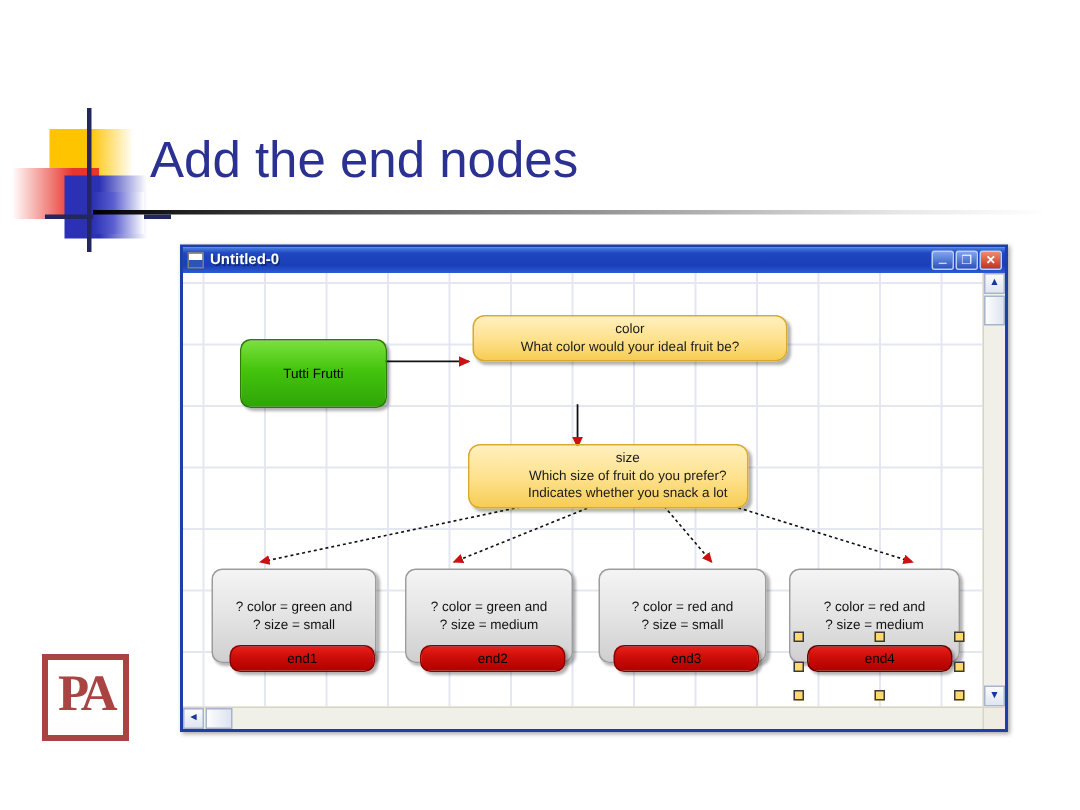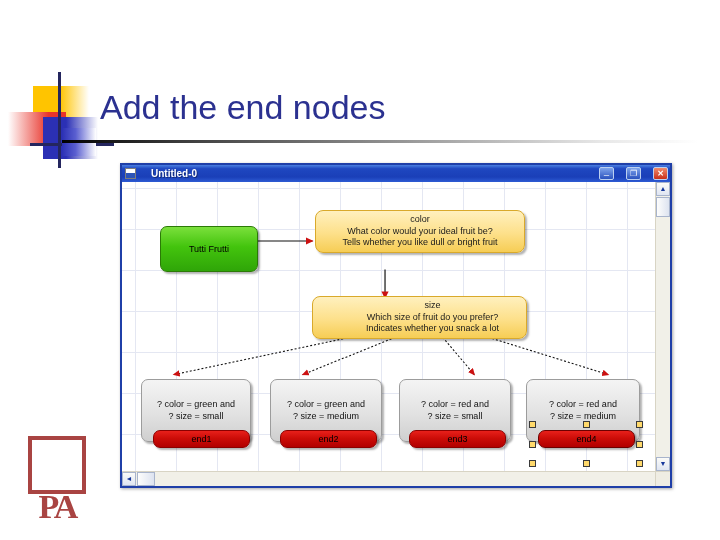--- a/index.html
+++ b/index.html
@@ -79,21 +79,20 @@
     background: #ECE9D8;
     box-shadow: 1px 1px 3px rgba(0,0,0,.35);
   }
   #titlebar {
     height: 17px;
     background: linear-gradient(to bottom, #4A7FE0 0%, #1F47C0 22%, #1A3FB8 70%, #2D5BD4 100%);
     display: flex;
     align-items: center;
     padding: 0 2px 0 3px;
     box-sizing: border-box;
-    gap: 11px;
   }
   #titlebar-icon {
     width: 11px; height: 11px;
     background: linear-gradient(to bottom, #ffffff 0 45%, #2C54B8 45% 100%);
     border: 1px solid #7e7e7e;
     box-sizing: border-box;
     flex: 0 0 auto;
   }
   #titlebar-title {
     color: #ffffff;
@@ -254,21 +253,20 @@
   }
   #pa-logo .letters {
     position: absolute; inset: 0;
     color: #A94442;
     font-family: "Liberation Serif", serif;
     font-weight: bold;
     font-size: 34px;
     line-height: 54px;
     text-align: center;
     letter-spacing: -3px;
-    margin-top: 44px;
   }
 </style>
 </head>
 <body>
 
 <div id="deco">
   <div class="sq-yellow"></div>
   <div class="sq-red"></div>
   <div class="sq-blue"></div>
   <div class="line-v"></div>
@@ -316,24 +314,23 @@
         <line x1="350" y1="152" x2="490" y2="196" stroke="#111111" stroke-width="1.1" stroke-dasharray="2,2" marker-end="url(#ah)"></line>
       </svg>
 
       <div class="node node-start" style="left:38px; top:44px; width:98px;">
         <span>Tutti Frutti</span>
       </div>
 
       <div class="node node-q" style="left:193px; top:28px; width:210px;">
         <div>color</div>
         <div>What color would your ideal fruit be?</div>
-        <div>Tells whether you like dull or bright fruit</div>
-      </div>
-
-      <div class="node node-q" style="left:190px; top:114px; width:215px;padding-left:32px;">
+      </div>
+
+      <div class="node node-q" style="left:190px; top:114px; width:187px;padding-left:32px;">
         <div>size</div>
         <div>Which size of fruit do you prefer?</div>
         <div>Indicates whether you snack a lot</div>
       </div>
 
       <div class="node node-cond" style="left:19px; top:197px; width:110px;">
         <div>? color = green and</div>
         <div>? size = small</div>
       </div>
       <div class="node node-cond" style="left:148px; top:197px; width:112px;">

